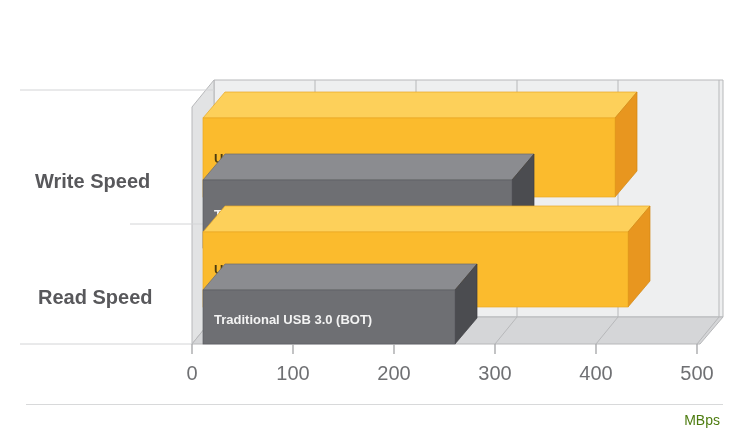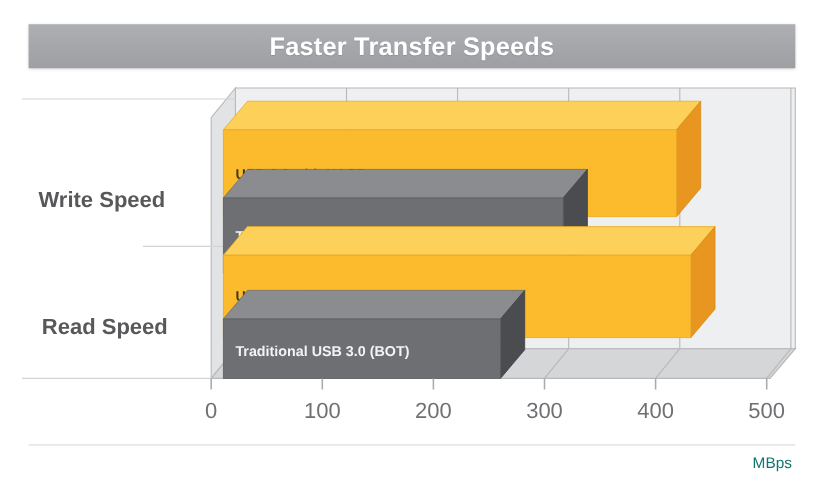--- a/index.html
+++ b/index.html
@@ -76,31 +76,28 @@
     width: 697px;
     height: 1px;
     background: #d8d9da;
   }
   .unit-label {
     position: absolute;
     right: 30px;
     top: 412px;
     font-family: "Liberation Sans", sans-serif;
     font-size: 14px;
-    color: #0f766e;
+    color: #4d7c0f;
   }
 </style>
 </head>
 <body>
 
 <div id="chart-root">
 
-  <div class="title-banner">
-    <span class="title-text">Faster Transfer Speeds</span>
-  </div>
 
   <svg class="plot-svg" width="750" height="350" viewBox="0 0 750 350">
 
     <polygon points="214,18 723,18 723,255 214,255" fill="#eeeff0" stroke="#b7b8ba" stroke-width="1"></polygon>
 
     <polygon points="192,45 214,18 214,255 192,282" fill="#e2e3e4" stroke="#b7b8ba" stroke-width="1"></polygon>
 
     <polygon points="192,282 214,255 723,255 700,282" fill="#d5d6d8" stroke="#b7b8ba" stroke-width="1"></polygon>
 
     <g>

